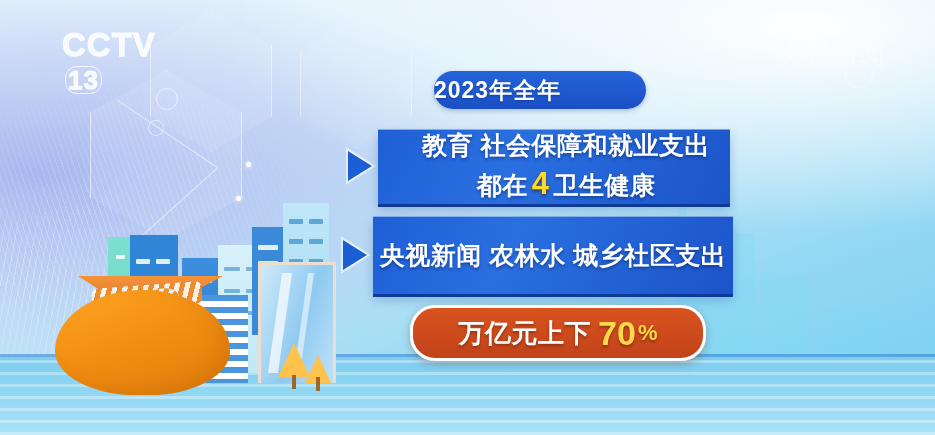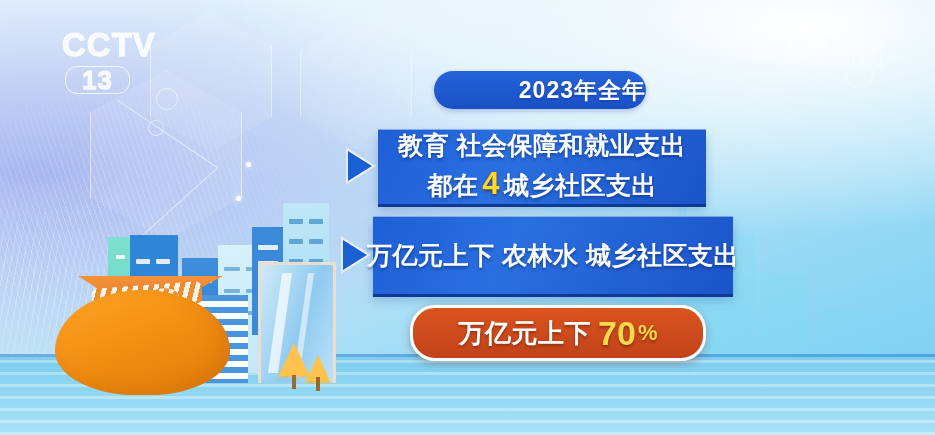--- a/index.html
+++ b/index.html
@@ -78,21 +78,21 @@
     -webkit-text-stroke:1px rgba(255,255,255,.85);
   }
   .logo-sub{
     margin-top:4px;text-align:center;
     font:700 17px/1 "Liberation Sans",sans-serif;letter-spacing:9px;
     color:rgba(255,255,255,.66);
     -webkit-text-stroke:.7px rgba(255,255,255,.8);
   }
   .logo-13{
     display:inline-block;border:1.6px solid rgba(255,255,255,.8);
-    border-radius:12px;padding:0 16px;margin-left:3px;font-size:26px;
+    border-radius:12px;padding:0 2px;margin-left:3px;font-size:26px;
   }
   .wmark{
     right:28px;top:34px;width:150px;height:40px;
     color:rgba(255,255,255,.55);
     font:700 26px/40px "Liberation Sans",sans-serif;
     text-align:center;letter-spacing:1px;opacity:.55;
   }
 
   
   .illus{left:30px;top:140px;width:320px;height:250px;}
@@ -124,21 +124,21 @@
   }
 
   .tree{width:0;height:0;}
   .tree-t{border-left:16px solid transparent;border-right:16px solid transparent;border-bottom:34px solid #ffc34d;}
   .tree-trunk{width:4px;height:14px;background:#9a6a2c;}
 
   
   .title-pill{
     position:absolute;left:434px;top:71px;width:212px;height:38px;
     border-radius:19px;background:linear-gradient(180deg,#2464d8,#1a4fc4);
-    display:flex;align-items:center;justify-content:flex-end;
+    display:flex;align-items:center;justify-content:flex-start;
     box-shadow:0 2px 5px rgba(20,60,150,.28);
   }
   .title-pill span{
     color:#fff;font:700 23px/1 "Liberation Sans","DejaVu Sans",sans-serif;
     letter-spacing:1px;text-shadow:0 1px 2px rgba(0,30,90,.35);
   }
 
   .panel{
     position:absolute;color:#fff;
     background:linear-gradient(118deg,#1f5fd6 0%,#2a6fe0 38%,#1b54c9 100%);
@@ -149,21 +149,21 @@
   .panel .ln{
     font:700 25px/1.18 "Liberation Sans","DejaVu Sans",sans-serif;
     letter-spacing:.5px;white-space:nowrap;
     text-shadow:0 2px 3px rgba(4,28,80,.45);
   }
   .panel .ln2{margin-top:6px;}
   .hl{
     color:#ffd829;font-size:31px;font-weight:700;padding:0 4px;
     text-shadow:0 0 1px #6b4a00,0 2px 3px rgba(60,30,0,.55);
   }
-  #panel1{left:378px;top:129px;width:328px;height:74px;}
+  #panel1{left:378px;top:129px;width:328px;height:74px;padding-left:24px;}
   #panel2{left:373px;top:216px;width:360px;height:77px;}
 
   .arrow{
     position:absolute;width:0;height:0;
     border-top:15px solid transparent;border-bottom:15px solid transparent;
     border-left:24px solid #1a5fd4;
     filter:drop-shadow(2px 0 0 rgba(255,255,255,.85));
   }
   #arrow1{left:348px;top:151px;}
   #arrow2{left:343px;top:240px;}
@@ -317,28 +317,28 @@
 
   <div class="title-pill">
     <span>2023年全年</span>
   </div>
 
   <div class="arrow-glow" id="aglow1"></div>
   <div class="arrow" id="arrow1"></div>
   <div class="panel" id="panel1">
     <div class="ln">教育 社会保障和就业支出</div>
     <div class="ln ln2">
-      <span>都在</span><span class="hl">4</span><span>城乡社区支出</span>
+      <span>都在</span><span class="hl">4</span><span>卫生健康</span>
     </div>
   </div>
 
   <div class="arrow-glow" id="aglow2"></div>
   <div class="arrow" id="arrow2"></div>
   <div class="panel" id="panel2">
-    <div class="ln">万亿元上下 农林水 城乡社区支出</div>
+    <div class="ln">央视新闻 农林水 城乡社区支出</div>
   </div>
 
   <div class="pill-red">
     <span class="txt">万亿元上下</span>
       <span class="num">70</span>
       <span class="pct">%</span>
   </div>
 
 </div>
 

